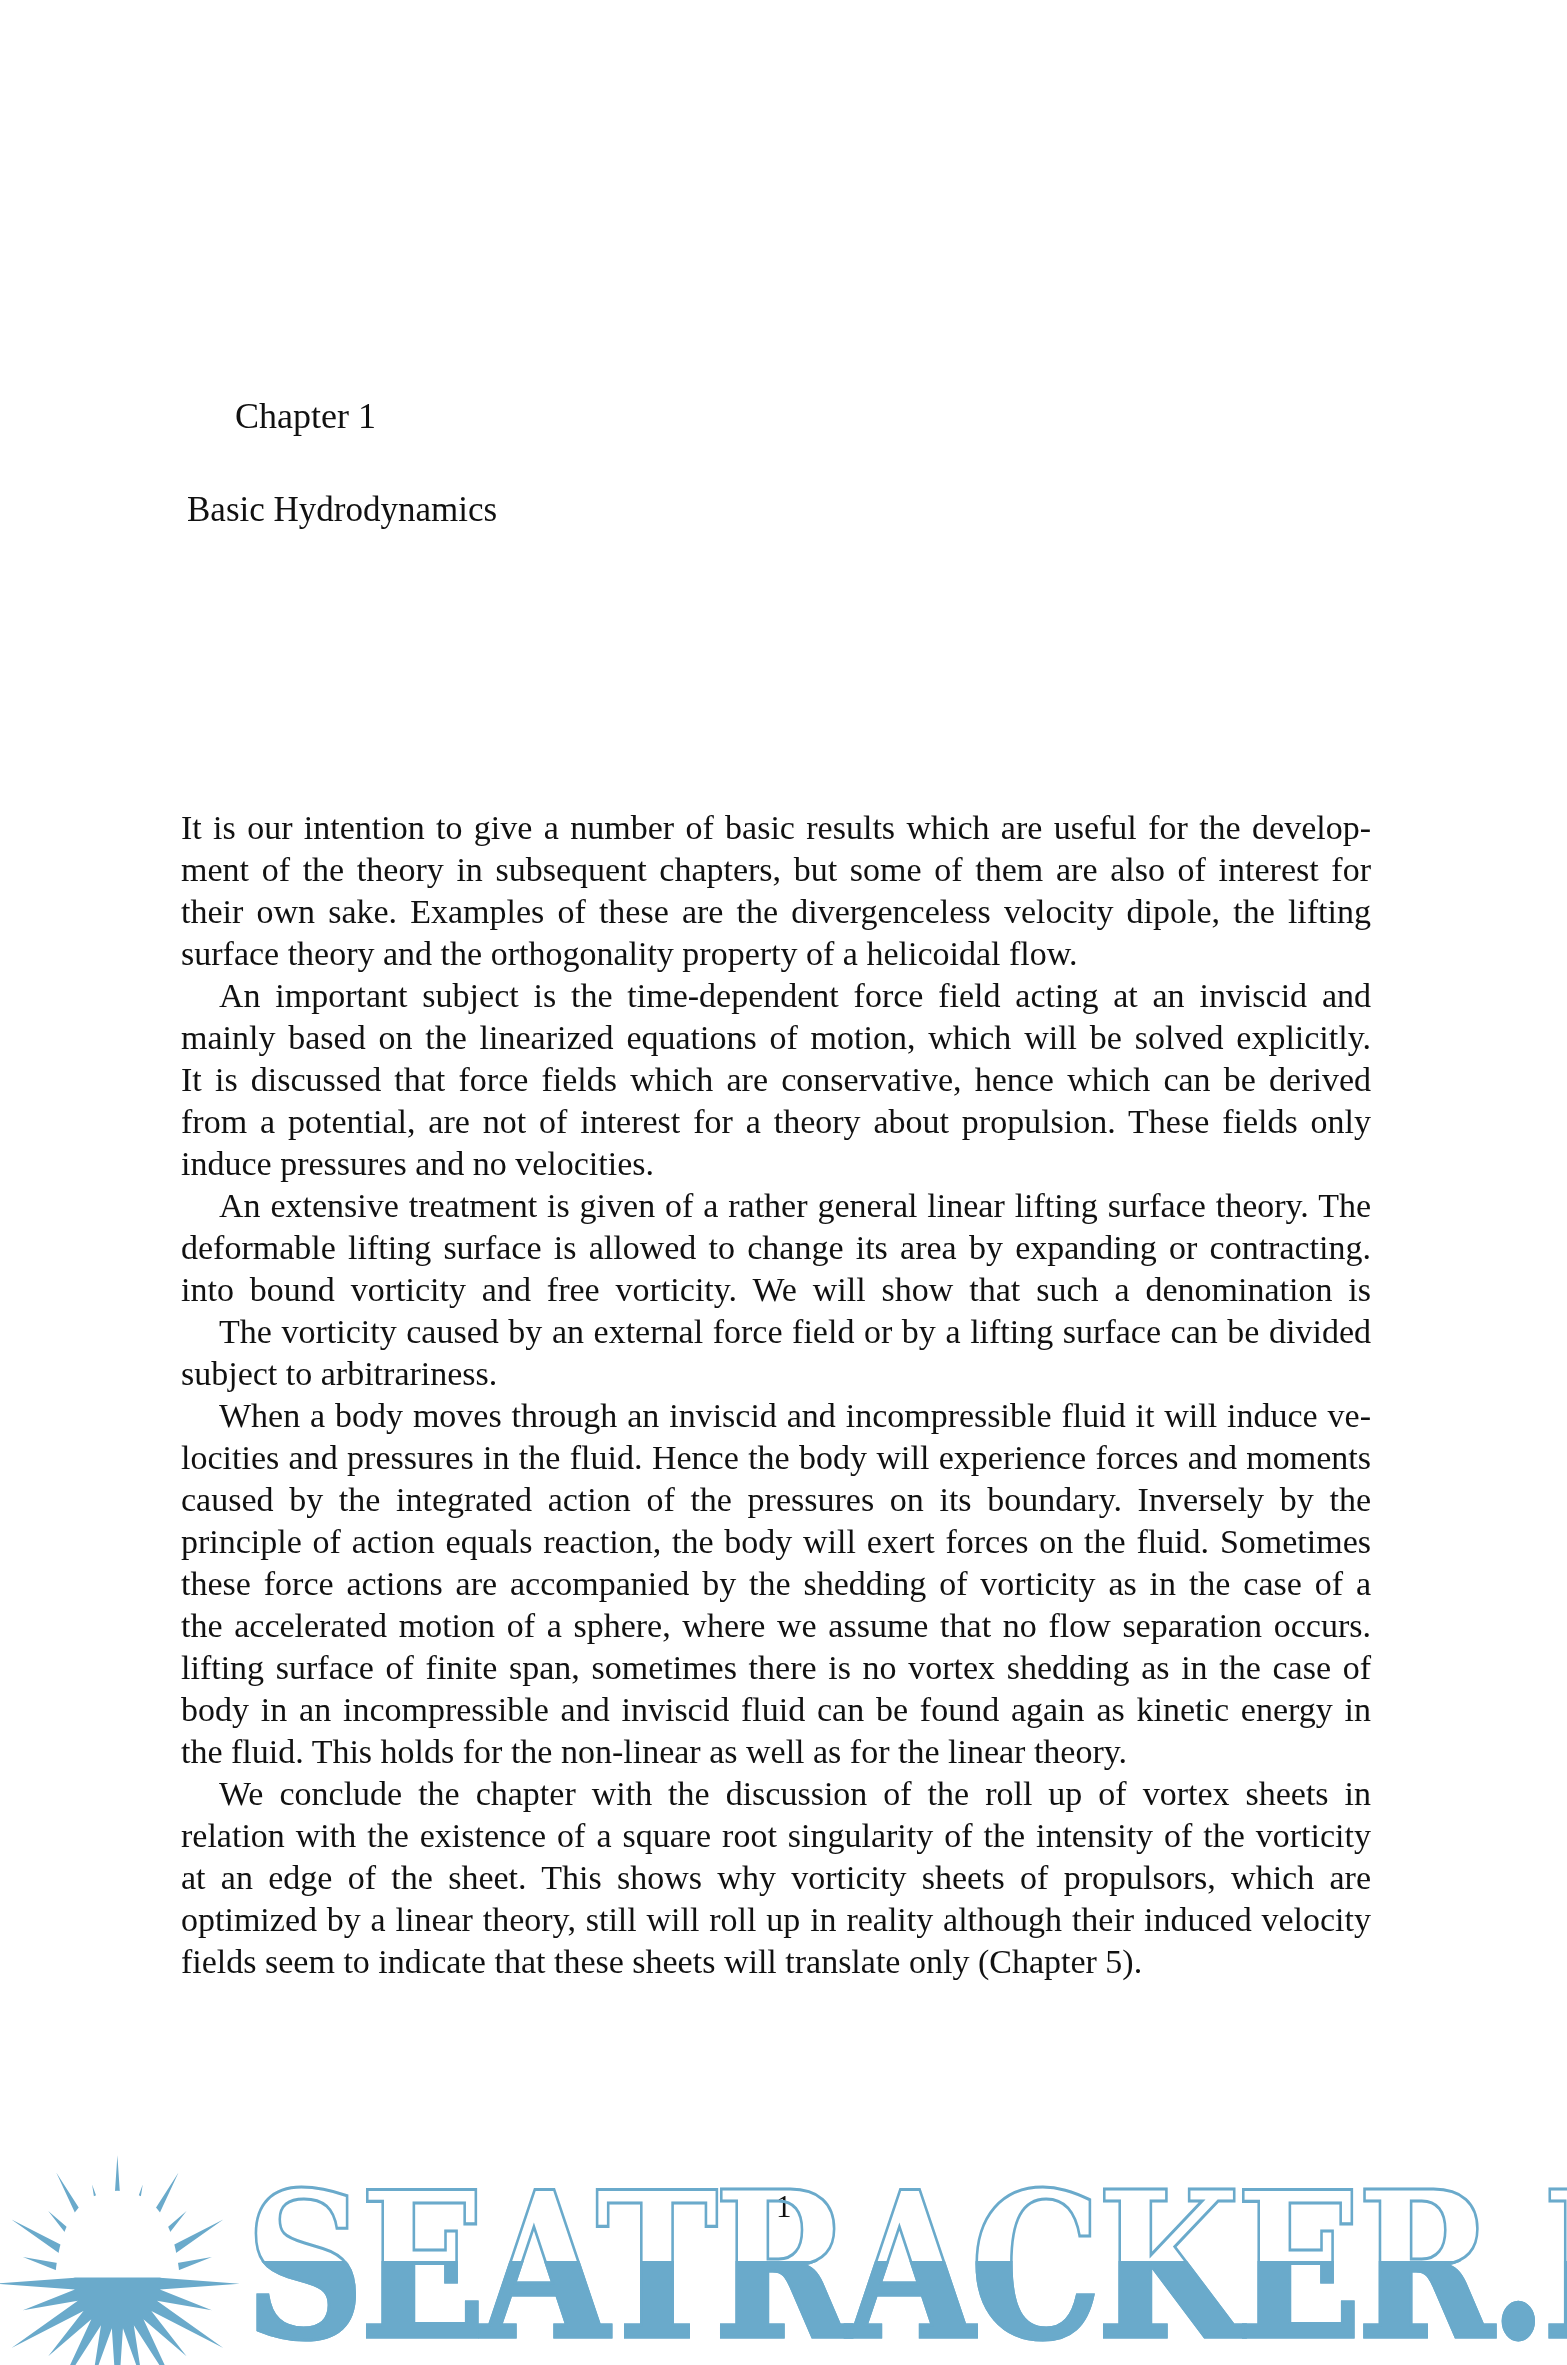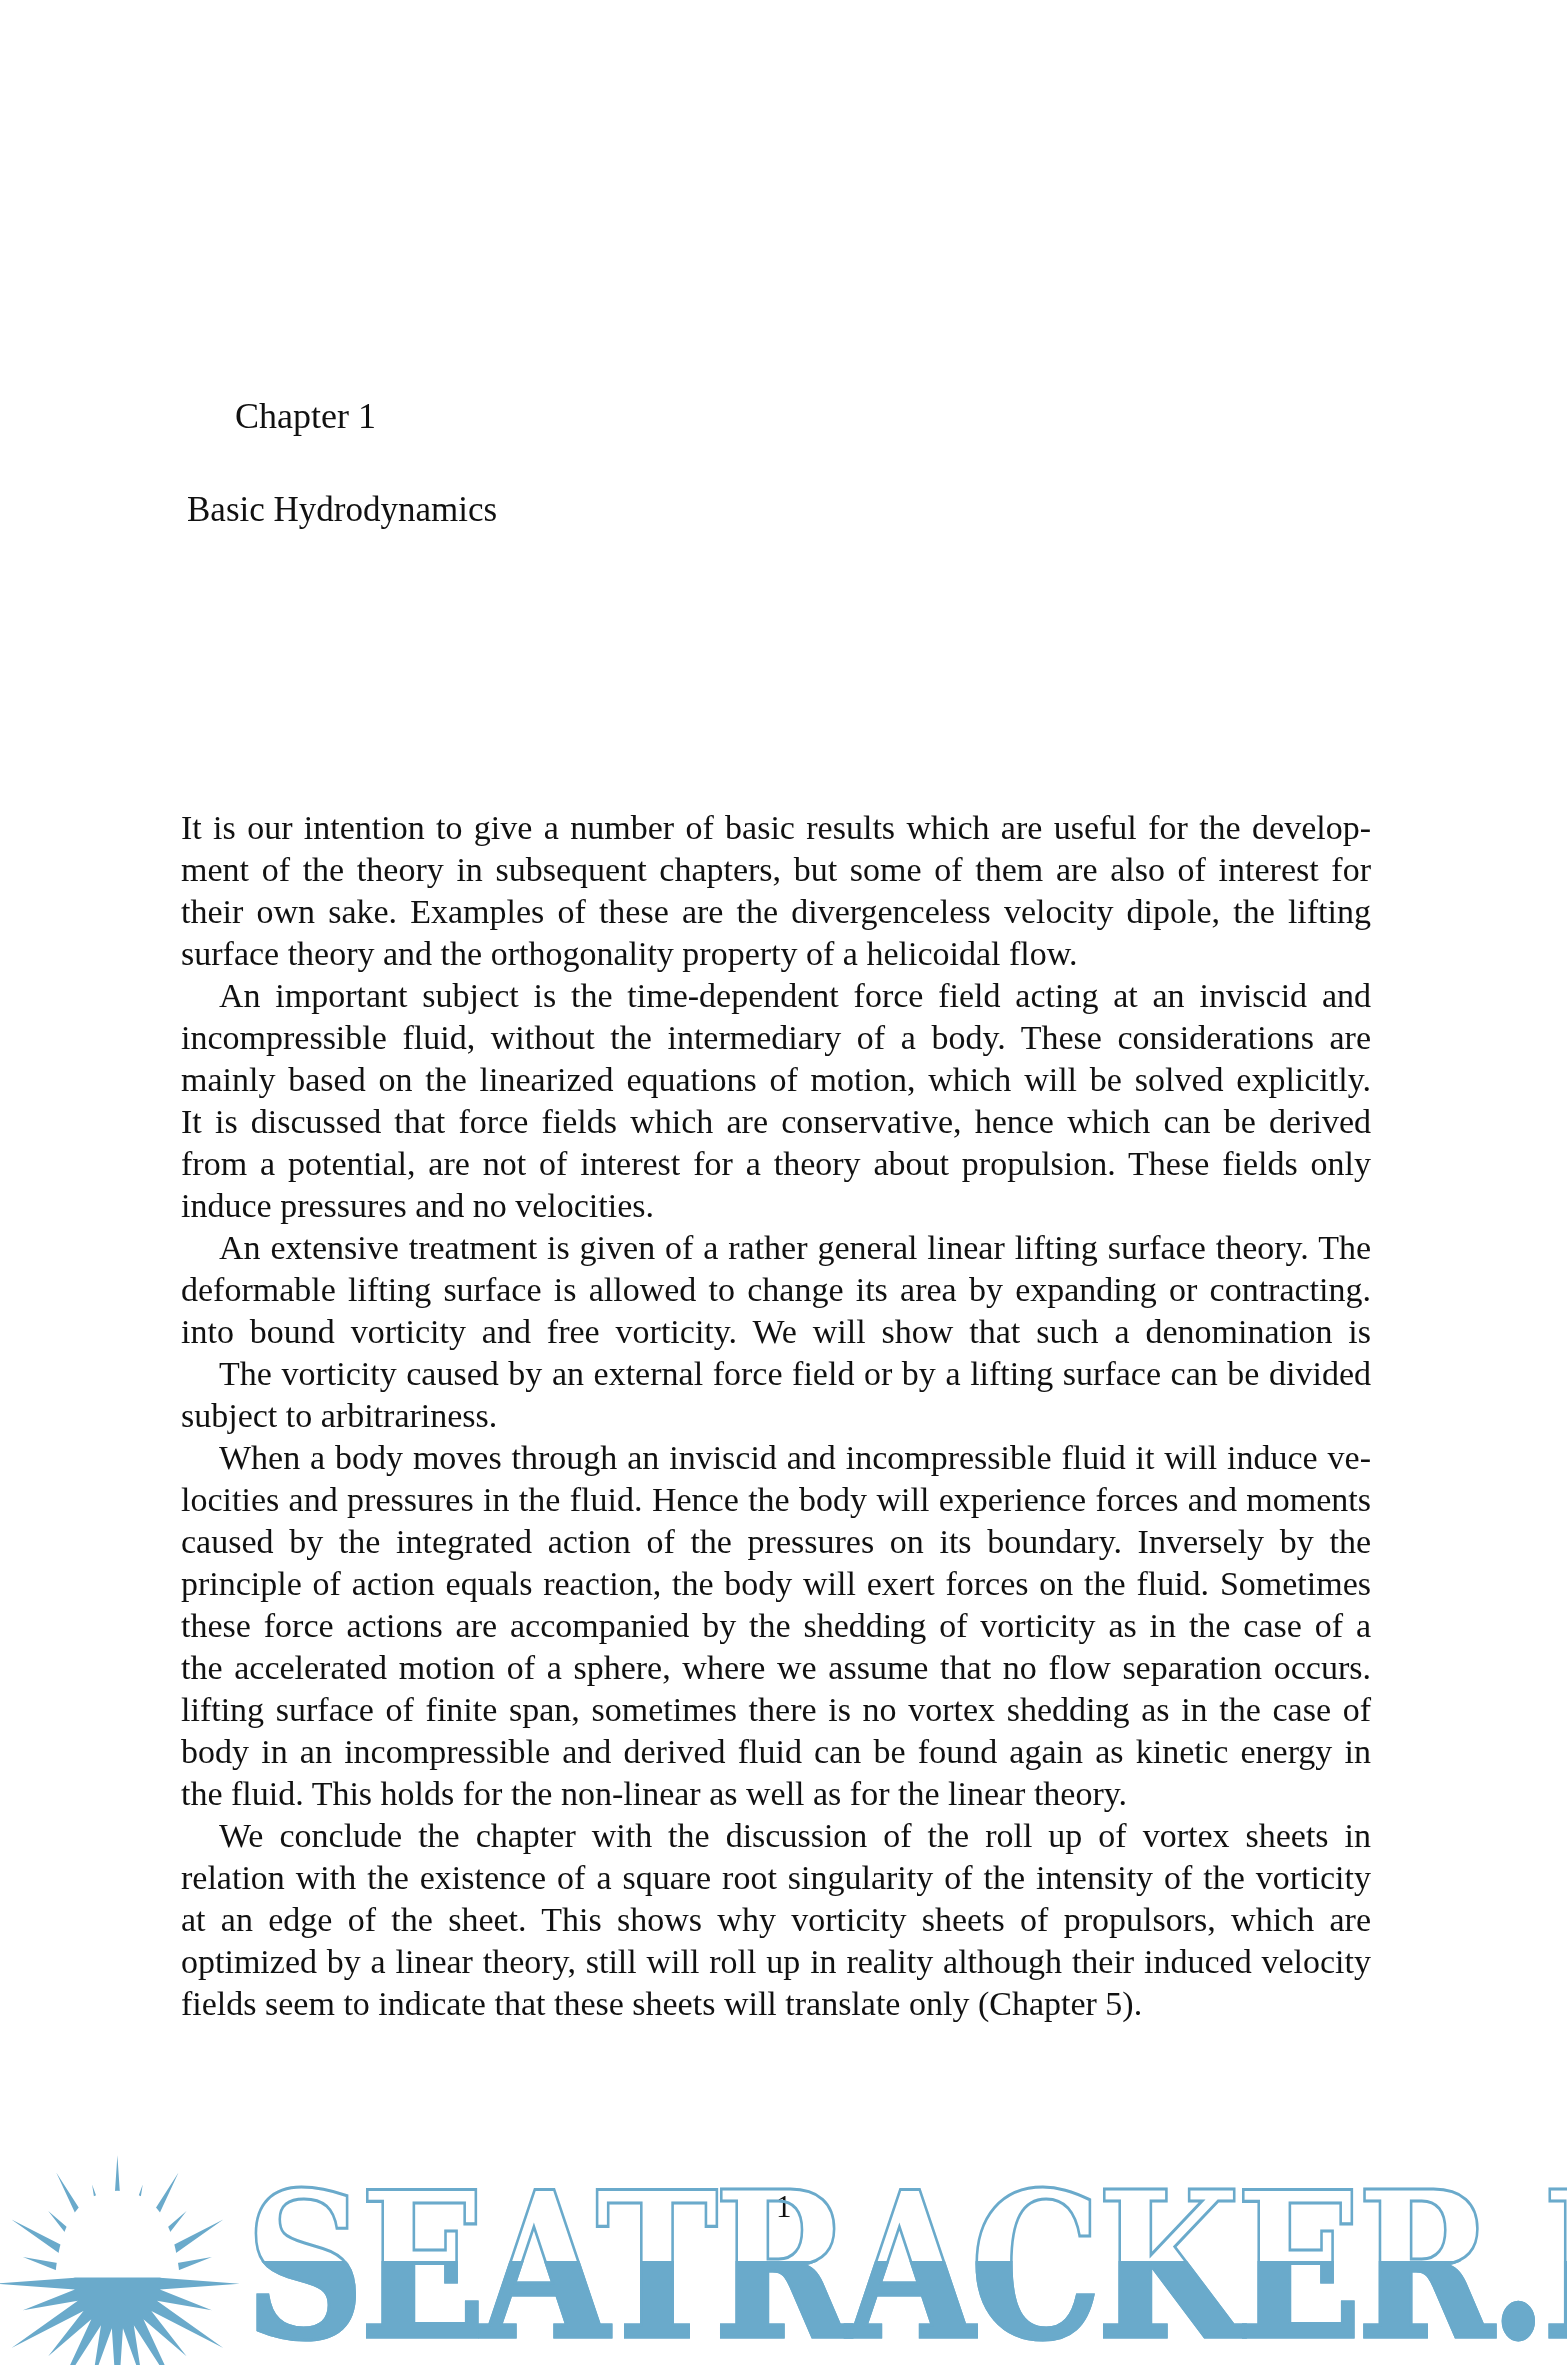--- a/index.html
+++ b/index.html
@@ -27,38 +27,37 @@
 
 <div class="chapter-label">Chapter 1</div>
 <div class="chapter-title">Basic Hydrodynamics</div>
 
 <div class="body-text" id="body-text">
     <span class="line">It is our intention to give a number of basic results which are useful for the develop-</span>
     <span class="line">ment of the theory in subsequent chapters, but some of them are also of interest for</span>
     <span class="line">their own sake.  Examples of these are the divergenceless velocity dipole, the lifting</span>
     <span class="line last">surface theory and the orthogonality property of a helicoidal flow.</span>
     <span class="line indent">An important subject is the time-dependent force field acting at an inviscid and</span>
-    <span class="line">incompressible fluid, without the intermediary of a body.  These considerations are</span>
     <span class="line">mainly based on the linearized equations of motion, which will be solved explicitly.</span>
     <span class="line">It is discussed that force fields which are conservative, hence which can be derived</span>
     <span class="line">from a potential, are not of interest for a theory about propulsion.  These fields only</span>
     <span class="line last">induce pressures and no velocities.</span>
     <span class="line indent">An extensive treatment is given of a rather general linear lifting surface theory.  The</span>
     <span class="line">deformable lifting surface is allowed to change its area by expanding or contracting.</span>
     <span class="line">into bound vorticity and free vorticity.  We will show that such a denomination is</span>
     <span class="line indent">The vorticity caused by an external force field or by a lifting surface can be divided</span>
     <span class="line last">subject to arbitrariness.</span>
     <span class="line indent">When a body moves through an inviscid and incompressible fluid it will induce ve-</span>
     <span class="line">locities and pressures in the fluid. Hence the body will experience forces and moments</span>
     <span class="line">caused by the integrated action of the pressures on its boundary.  Inversely by the</span>
     <span class="line">principle of action equals reaction, the body will exert forces on the fluid.  Sometimes</span>
     <span class="line">these force actions are accompanied by the shedding of vorticity as in the case of a</span>
     <span class="line">the accelerated motion of a sphere, where we assume that no flow separation occurs.</span>
     <span class="line">lifting surface of finite span, sometimes there is no vortex shedding as in the case of</span>
-    <span class="line">body in an incompressible and derived fluid can be found again as kinetic energy in</span>
+    <span class="line">body in an incompressible and inviscid fluid can be found again as kinetic energy in</span>
     <span class="line last">the fluid.  This holds for the non-linear as well as for the linear theory.</span>
     <span class="line indent">We conclude the chapter with the discussion of the roll up of vortex sheets in</span>
     <span class="line">relation with the existence of a square root singularity of the intensity of the vorticity</span>
     <span class="line">at an edge of the sheet.  This shows why vorticity sheets of propulsors, which are</span>
     <span class="line">optimized by a linear theory, still will roll up in reality although their induced velocity</span>
     <span class="line last">fields seem to indicate that these sheets will translate only (Chapter 5).</span>
   </div>
 
 <div class="page-number">1</div>
 

